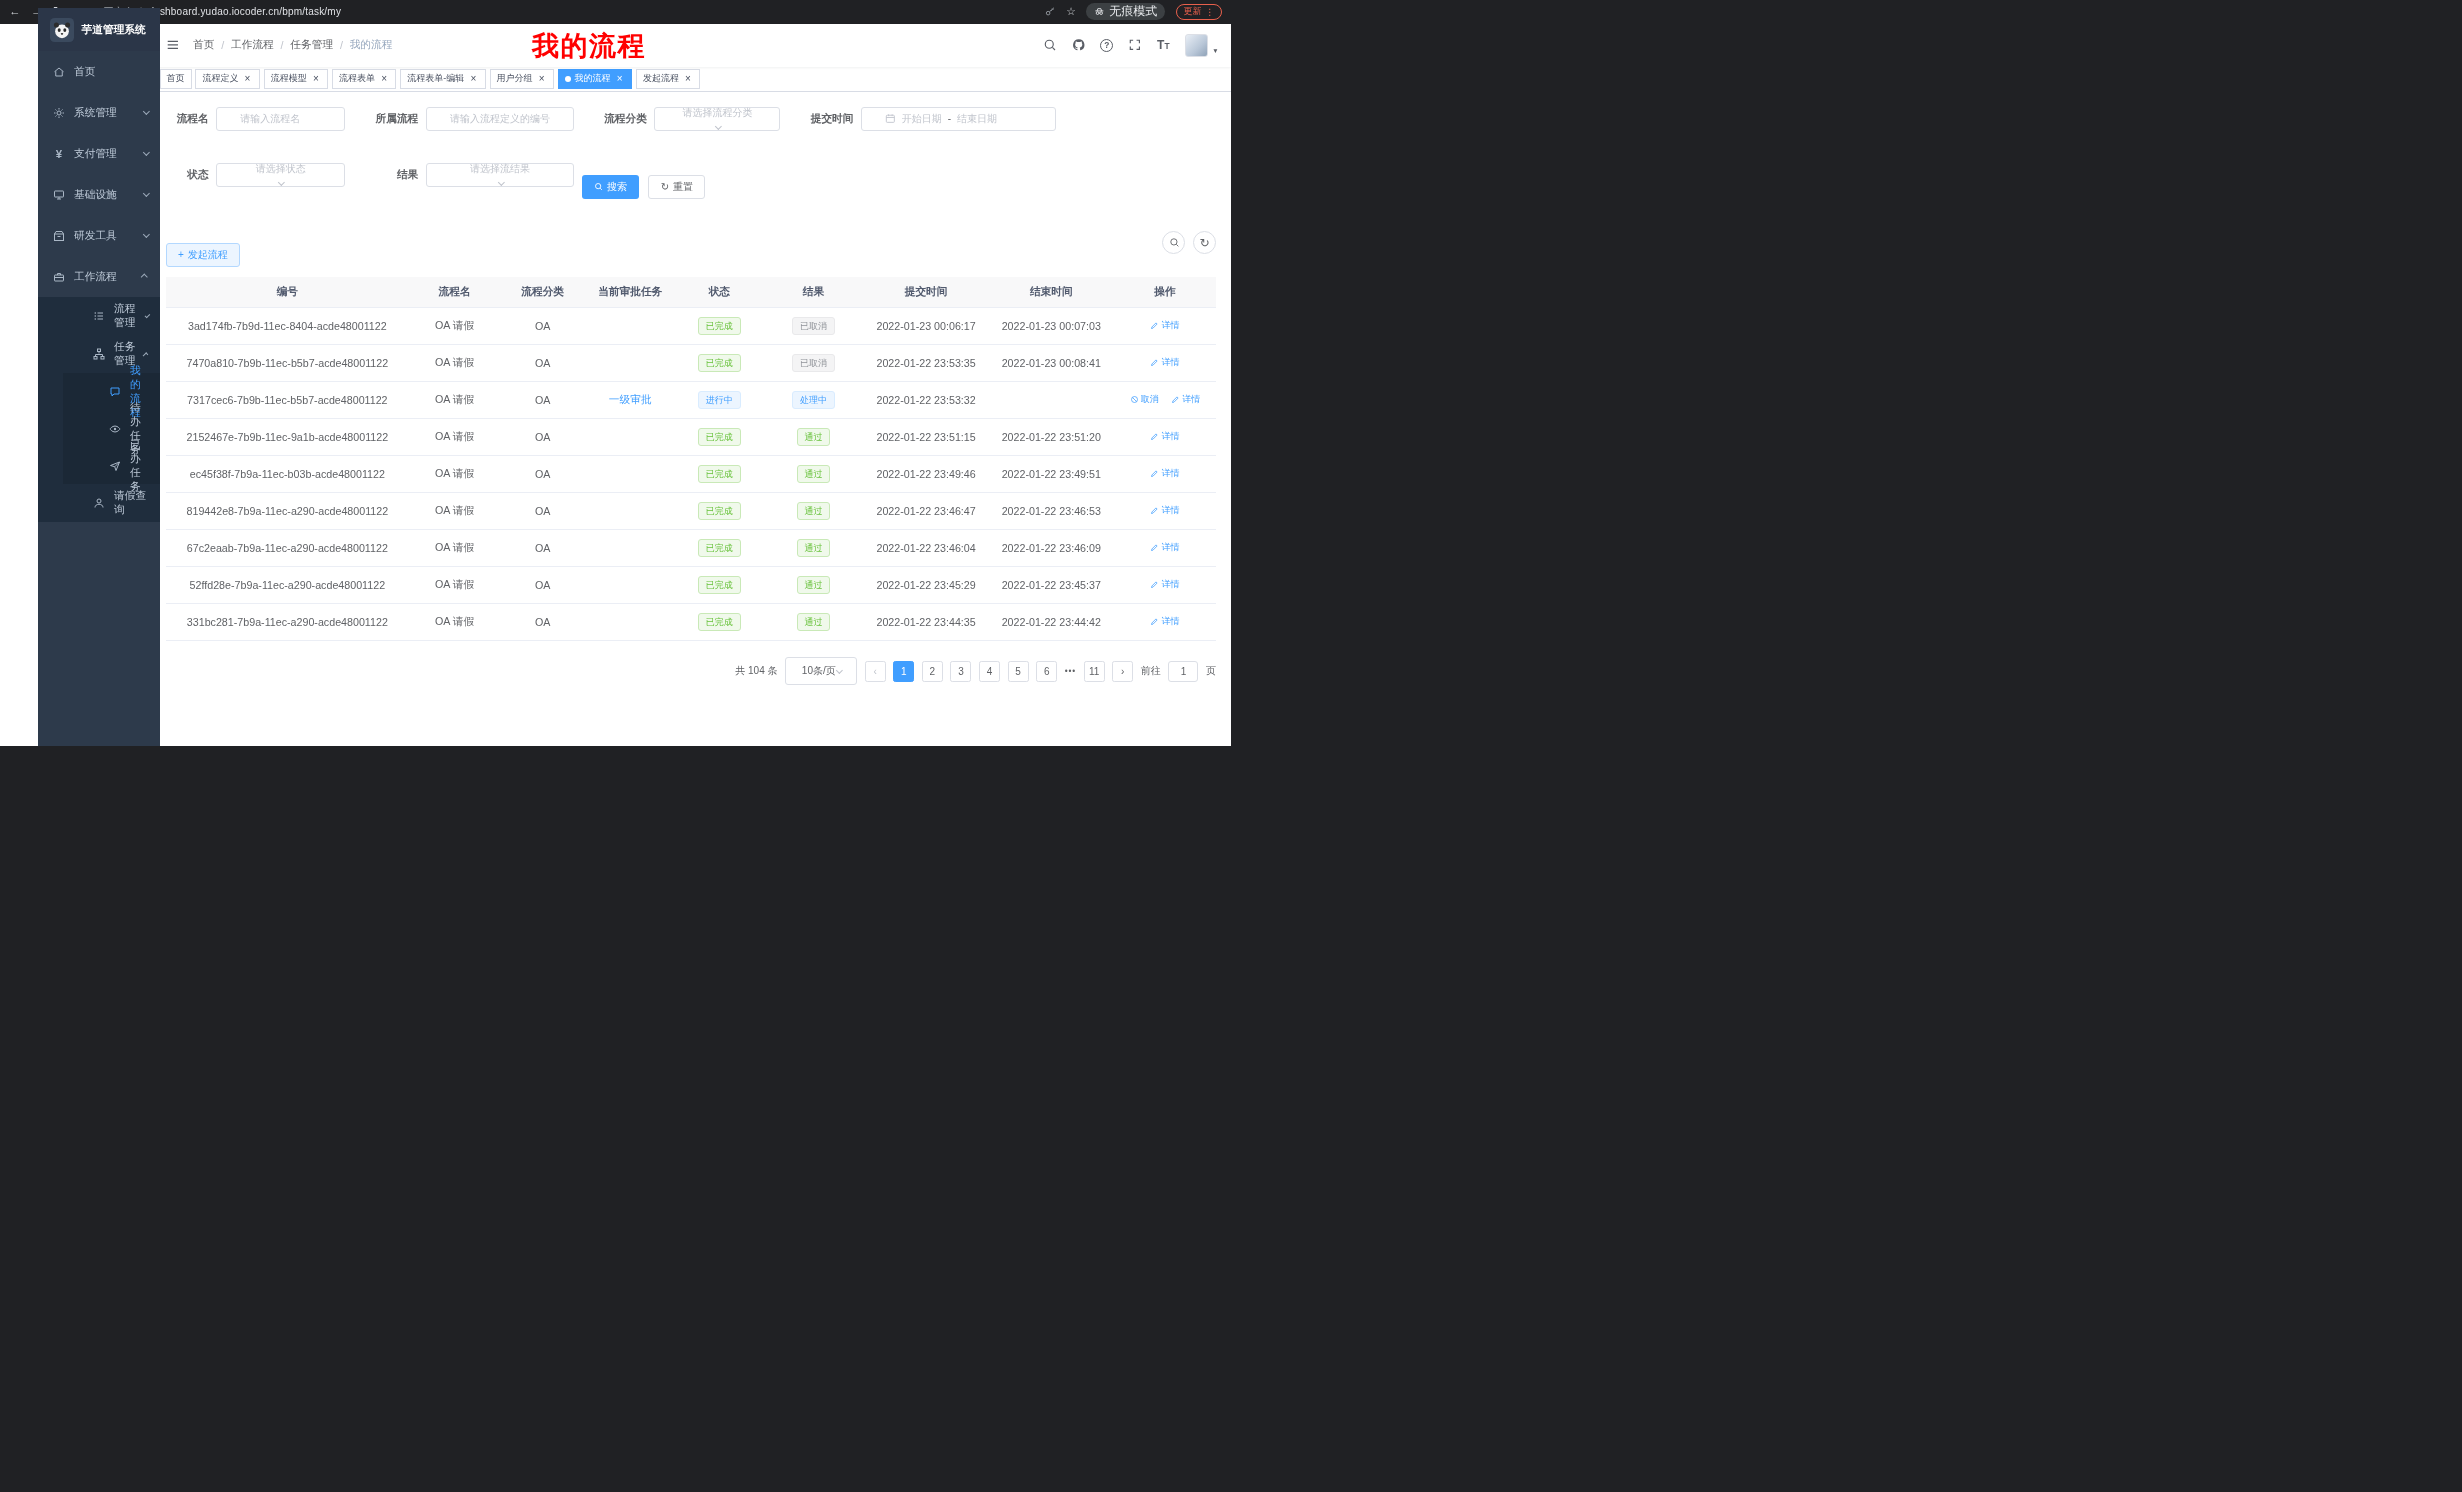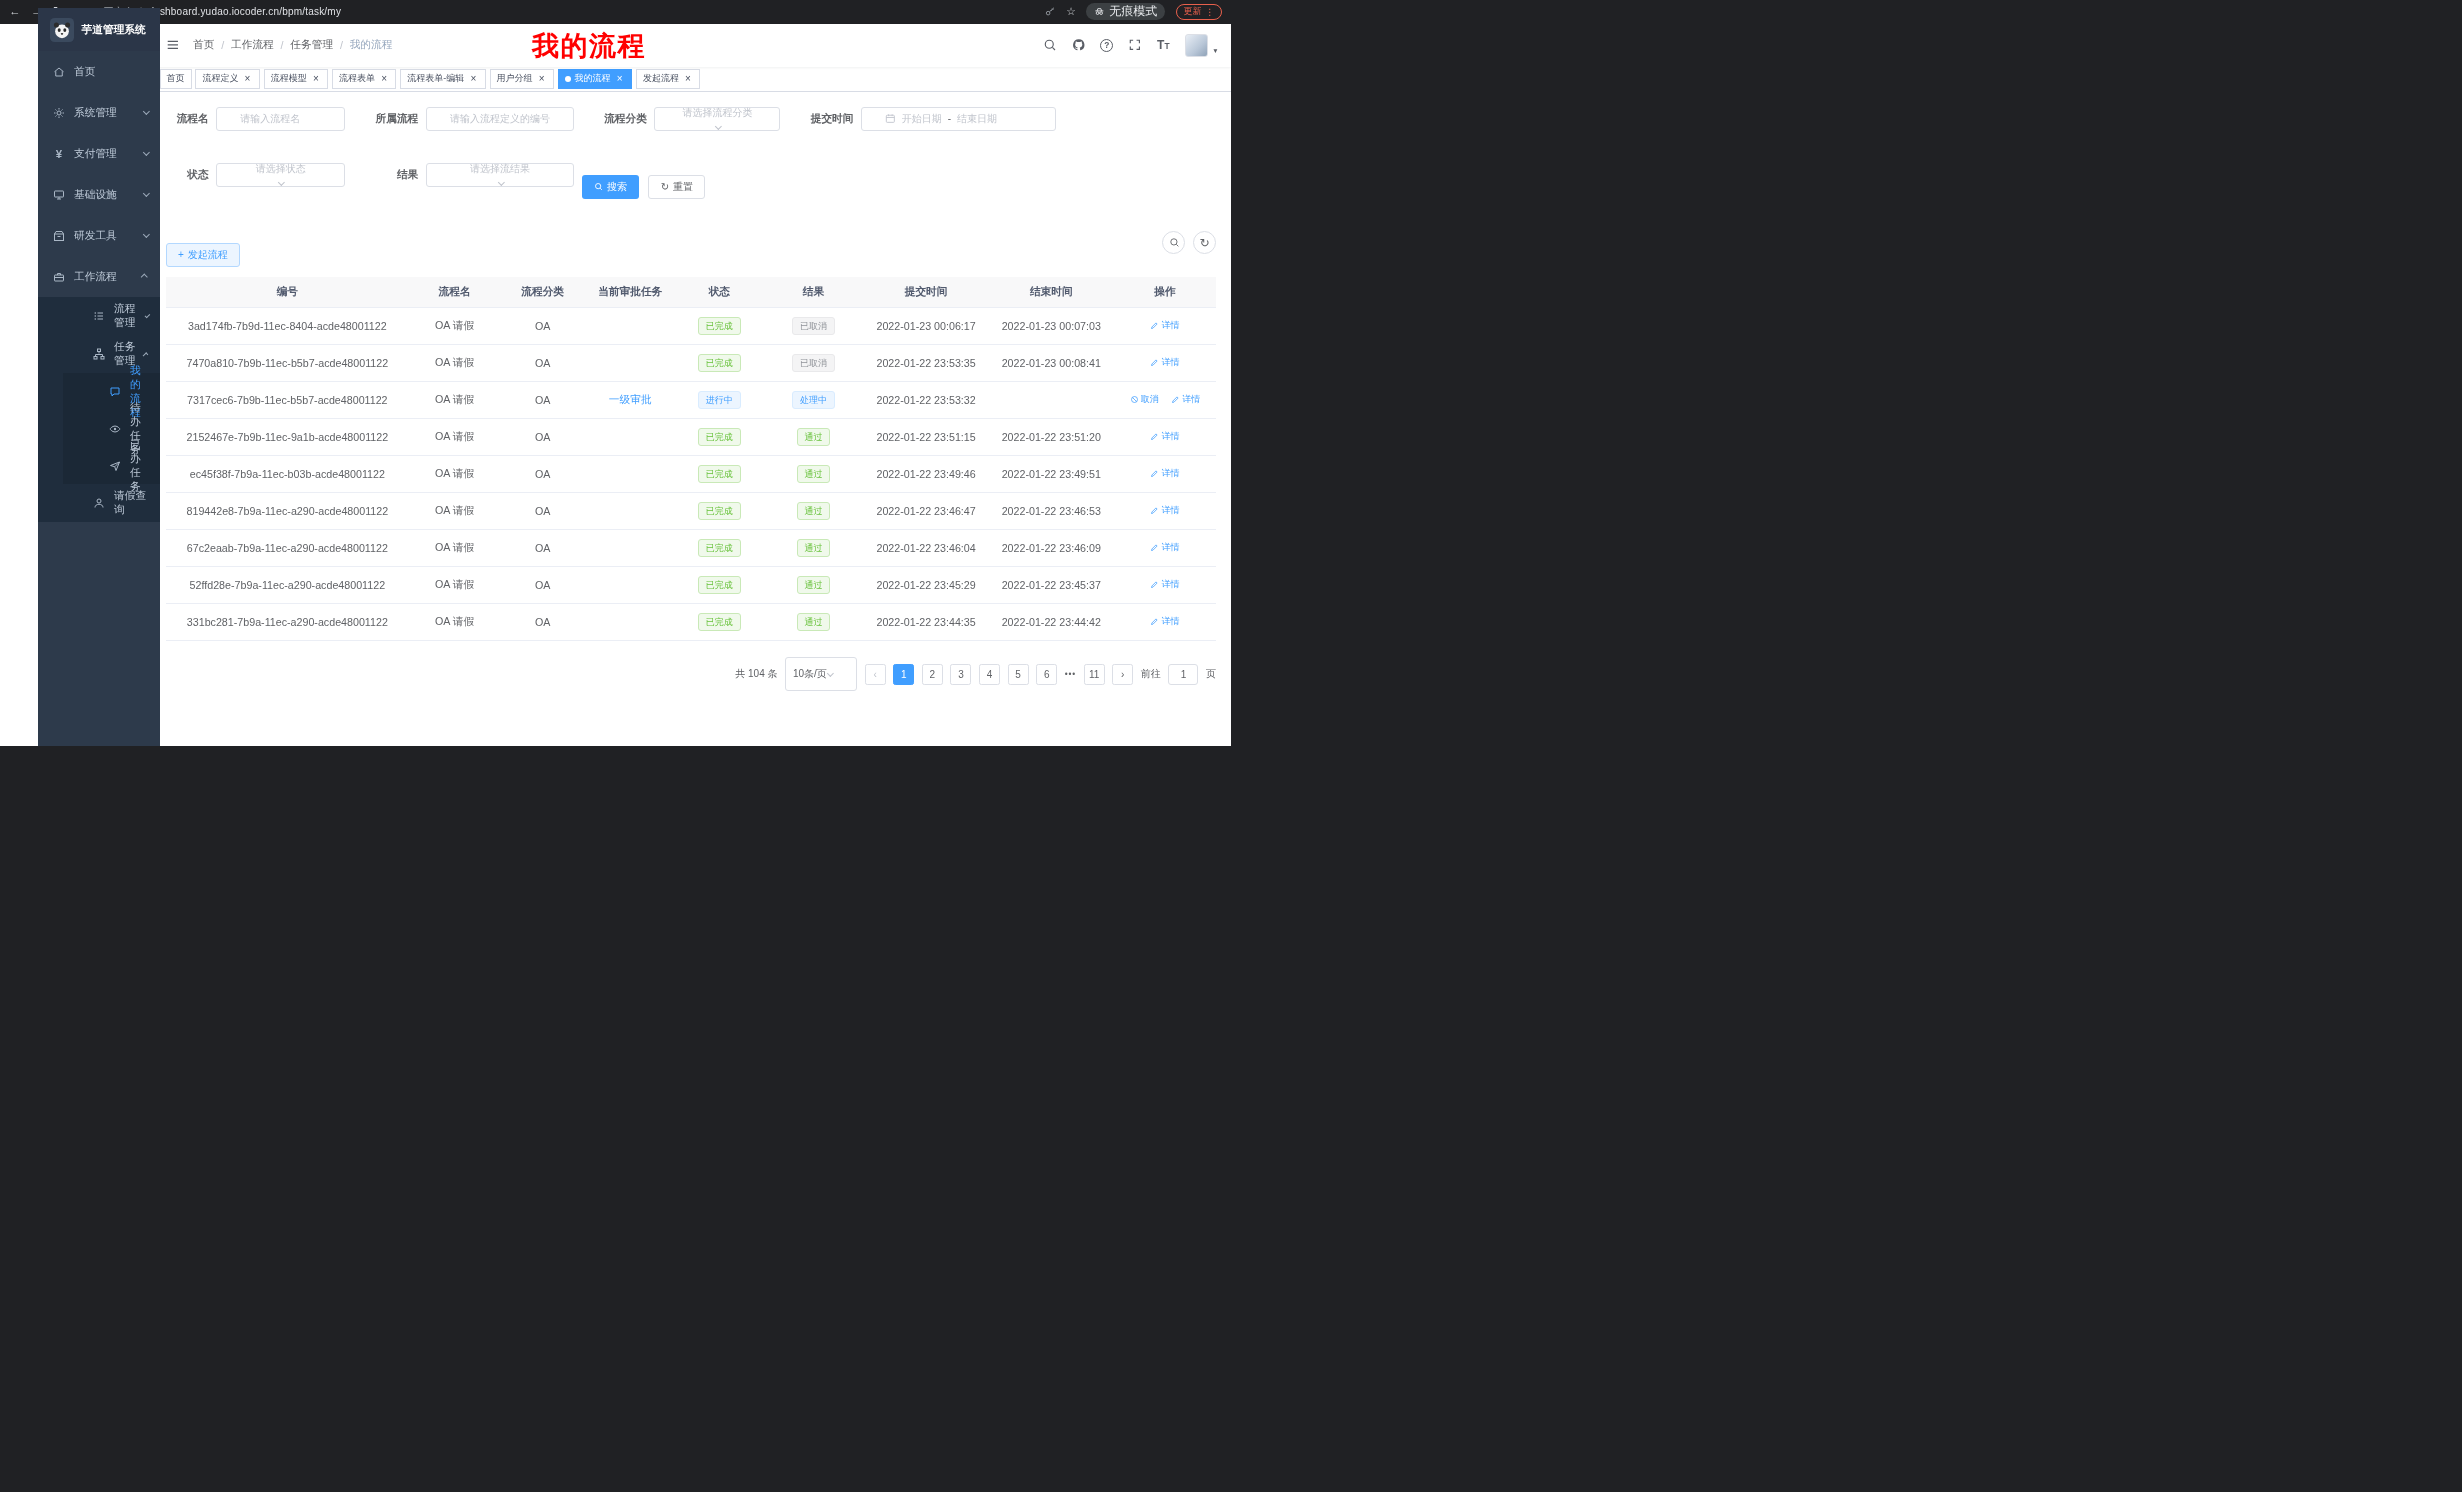--- a/index.html
+++ b/index.html
@@ -95,22 +95,22 @@
   .etag { display:inline-block; height:18px; line-height:16.7px; padding:0 6.8px; border-radius:3px; font-size:9px; border:0.8px solid transparent; }
   .etag[data-type="success"] { color:#67c23a; background:#f0f9eb; border-color:#c9e9b7; }
   .etag[data-type="info"]    { color:#909399; background:#f4f4f5; border-color:#e9e9eb; }
   .etag[data-type="primary"] { color:#409eff; background:#ecf5ff; border-color:#d9ecff; }
   .etag[data-type="danger"]  { color:#f56c6c; background:#fef0f0; border-color:#fde2e2; }
   .tasklink { color:#409eff; cursor:pointer; text-decoration:none; }
   .oplink { color:#409eff; font-size:9px; display:inline-flex; align-items:center; gap:2.3px; cursor:pointer; margin:0 4.6px; text-decoration:none; }
 
   
   .pagination { display:flex; align-items:center; justify-content:flex-end; gap:7.6px; margin-top:16.7px; color:#606266; font-size:10px; }
-  .psize { width:72px; height:34px; border:0.8px solid #dcdfe6; border-radius:3px; display:flex; align-items:center;
-           justify-content:flex-start; padding:0 6.8px; cursor:pointer; }
+  .psize { width:72px; height:28px; border:0.8px solid #dcdfe6; border-radius:3px; display:flex; align-items:center;
+           justify-content:center; padding:0 6.8px; cursor:pointer; }
   .pbtn { min-width:21px; height:21px; border:0.8px solid #dcdfe6; border-radius:2.3px; background:#fff; color:#606266;
           display:flex; align-items:center; justify-content:center; font-size:10px; cursor:pointer; padding:0 3px; }
   .pbtn.active { background:#409eff; border-color:#409eff; color:#fff; }
   .pbtn.disabled { color:#c0c4cc; cursor:default; }
   .pdots { color:#606266; letter-spacing:0.8px; font-size:8.4px; }
   .goto-input { width:30px; height:21px; border:0.8px solid #dcdfe6; border-radius:3px; text-align:center; font-size:10px;
                 color:#606266; outline:none; font-family:inherit; }
   svg { display:block; }
 </style>
 </head>

